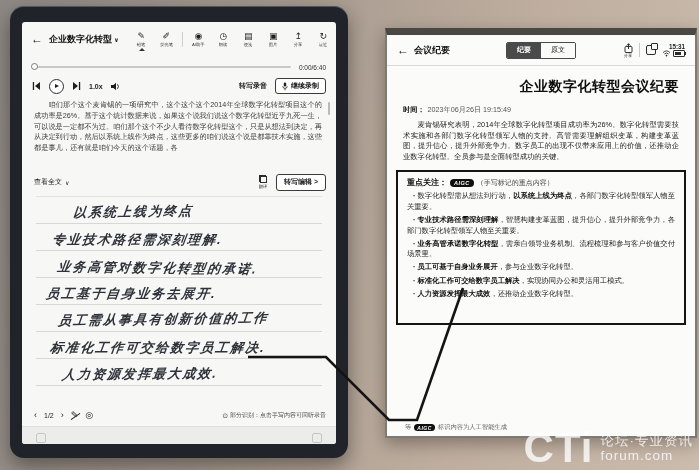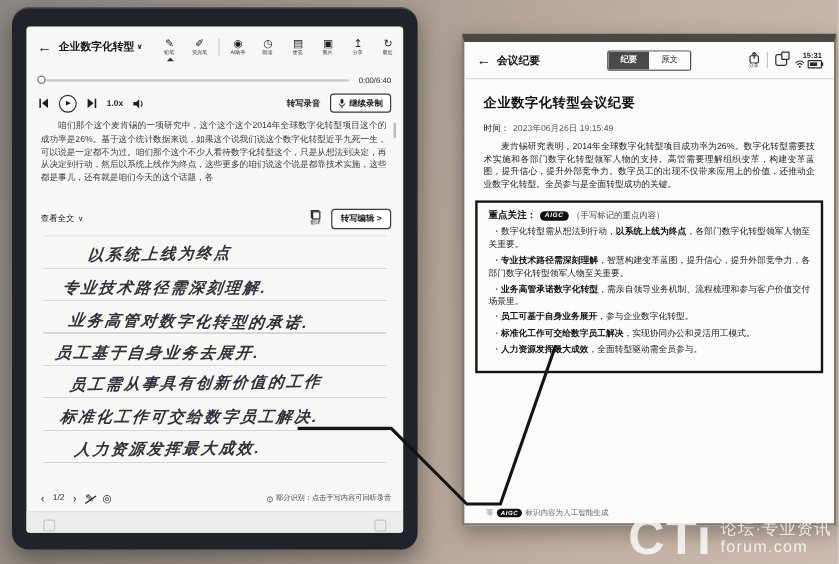--- a/index.html
+++ b/index.html
@@ -94,27 +94,27 @@
   .r-nav{height:30px;display:flex;align-items:center;padding:0 10px;border-bottom:1px solid #d8d8d6;position:relative;}
   .r-title{font-size:9px;font-weight:700;color:#111;margin-left:5px;}
   .tabs{position:absolute;left:50%;transform:translateX(-50%);display:flex;border:1px solid #4a4a4a;border-radius:2px;overflow:hidden;}
   .tab{font-size:7px;padding:2.5px 10px;color:#222;background:#fbfbf9;}
   .tab.active{background:#4a4a4a;color:#fff;font-weight:700;}
   .r-right{margin-left:auto;display:flex;align-items:center;gap:6px;}
   .shareic{display:flex;flex-direction:column;align-items:center;gap:0;}
   .sharelabel{font-size:5px;color:#333;transform:scale(.85);line-height:5px;}
 
   .doc{position:relative;padding:6px 16px 0;height:371px;box-sizing:border-box;}
-  .doc-title{text-align:left;font-size:11px;font-weight:700;letter-spacing:.5px;color:#0e0e0e;margin:6px 0 9px;}
+  .doc-title{text-align:right;font-size:14px;font-weight:700;letter-spacing:.5px;color:#0e0e0e;margin:6px 0 9px;}
   .meta-row{font-size:7.2px;color:#333;margin:5px 0;display:flex;align-items:center;gap:3px;flex-wrap:nowrap;}
-  .meta-label{font-weight:400;color:#0e0e0e;}
+  .meta-label{font-weight:700;color:#0e0e0e;}
   .meta-val{color:#555;}
   .badge{background:#101010;color:#fff;font-size:5.5px;font-style:italic;font-weight:700;padding:1px 4px;border-radius:6px;letter-spacing:.5px;line-height:6px;}
   .summary{font-size:7.3px;line-height:10.6px;color:#222;text-align:justify;text-indent:2em;margin:3px 0 8px;}
-  .focus-box{border:2px solid #141414;padding:5px 9px 10px;margin:0 -7px;background:#fbfbf9;}
+  .focus-box{border:2px solid #141414;padding:5px 9px 21px;margin:0 -7px;background:#fbfbf9;}
   .focus-head{display:flex;align-items:center;gap:3px;margin-bottom:3px;}
   .focus-label{font-weight:700;font-size:8px;color:#0e0e0e;}
   .focus-meta{color:#444;font-size:7px;}
   .bullet{font-size:7.3px;line-height:10.6px;color:#222;margin:2.5px 0;text-align:justify;}
   .bdot{font-weight:700;margin:0 2px 0 6px;}
   .bseg{font-weight:700;color:#0e0e0e;}
   .footnote{position:absolute;left:18px;bottom:5px;font-size:6.3px;color:#666;display:flex;align-items:center;gap:3px;}
   .footnote .badge{font-size:5px;padding:.5px 3px;}
 
   
@@ -307,21 +307,21 @@
           <span class="focus-label">重点关注：</span>
           <span class="badge">AIGC</span>
           <span class="focus-meta">（手写标记的重点内容）</span>
         </div>
         <div>
             <div class="bullet"><span class="bdot">·</span><span>数字化转型需从想法到行动，</span><span class="bseg">以系统上线为终点</span><span>，各部门数字化转型领军人物至关重要。</span></div>
             <div class="bullet"><span class="bdot">·</span><span class="bseg">专业技术路径需深刻理解</span><span>，智慧构建变革蓝图，提升信心，提升外部竞争力，各部门数字化转型领军人物至关重要。</span></div>
             <div class="bullet"><span class="bdot">·</span><span class="bseg">业务高管承诺数字化转型</span><span>，需亲自领导业务机制、流程梳理和参与客户价值交付场景里。</span></div>
             <div class="bullet"><span class="bdot">·</span><span class="bseg">员工可基于自身业务展开</span><span>，参与企业数字化转型。</span></div>
             <div class="bullet"><span class="bdot">·</span><span class="bseg">标准化工作可交给数字员工解决</span><span>，实现协同办公和灵活用工模式。</span></div>
-            <div class="bullet"><span class="bdot">·</span><span class="bseg">人力资源发挥最大成效</span><span>，全面转型驱动需全员参与。</span></div>
+            <div class="bullet"><span class="bdot">·</span><span class="bseg">人力资源发挥最大成效</span><span>，还推动企业数字化转型。</span></div>
           </div>
       </div>
 
       <div class="footnote">
         <span>等</span>
         <span class="badge">AIGC</span>
         <span>标识内容为人工智能生成</span>
       </div>
     </div>
   </div>

